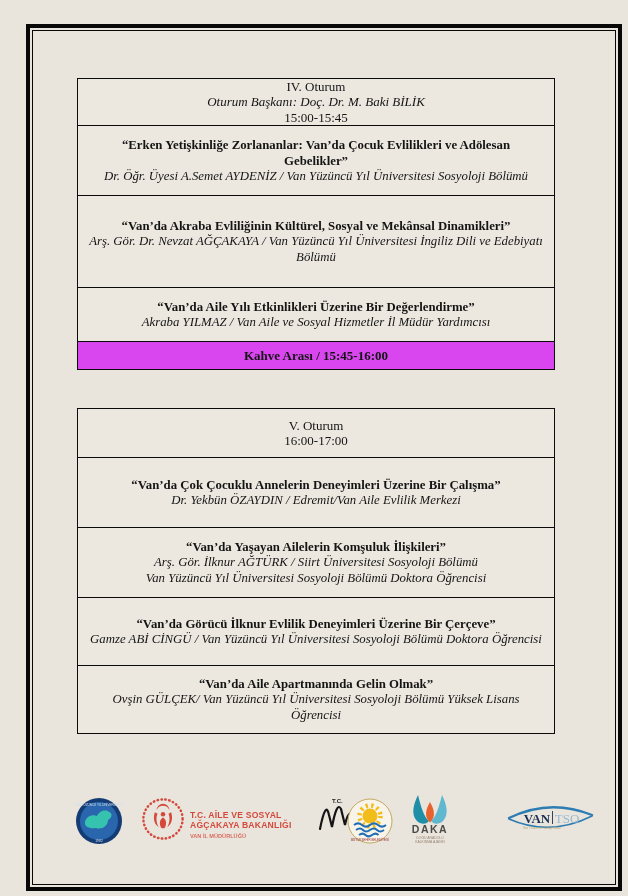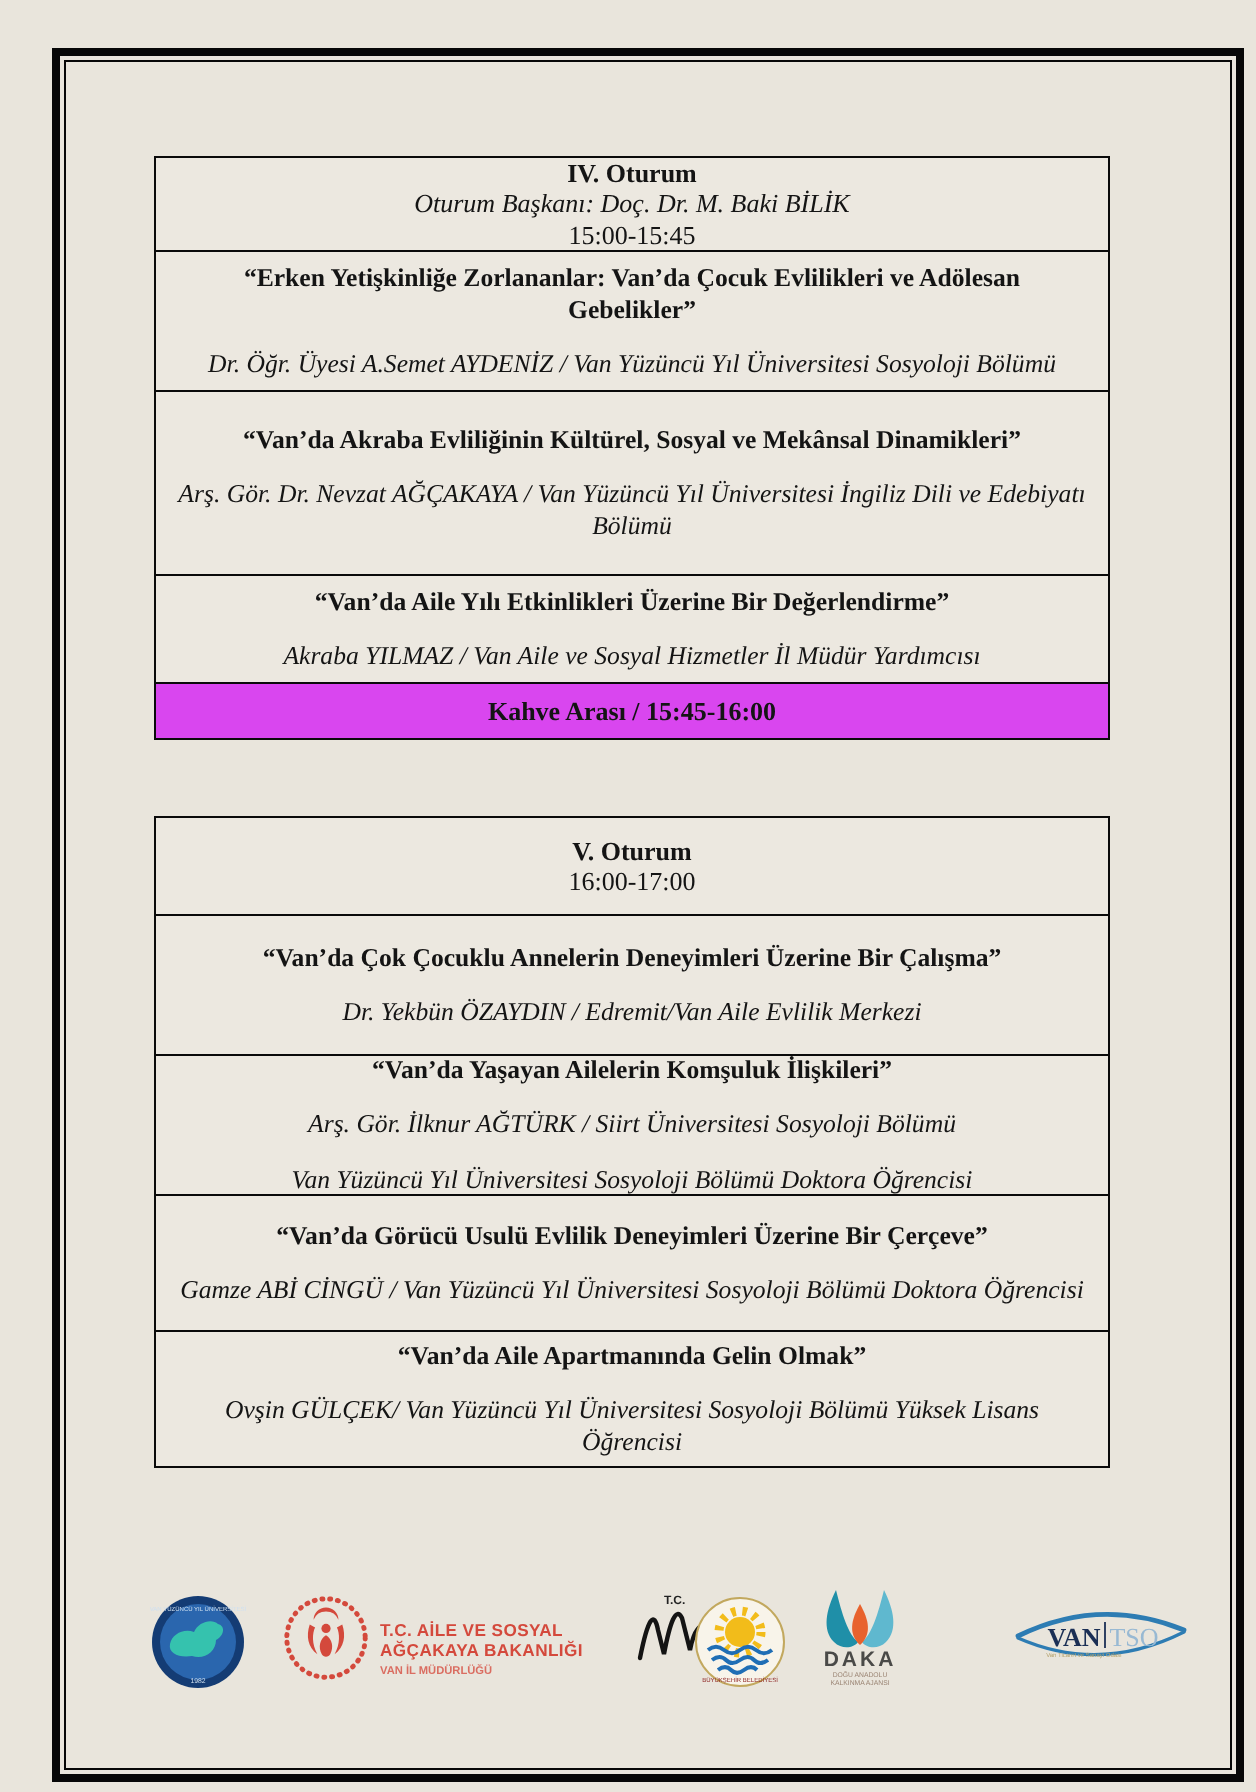--- a/index.html
+++ b/index.html
@@ -22,22 +22,22 @@
     border:1.5px solid #0a0a0a;
     box-sizing:border-box;
     display:flex;flex-direction:column;
   }
   #table-session4{top:78px;}
   #table-session5{top:408px;}
   .trow{
     display:flex;flex-direction:column;justify-content:center;align-items:center;
     text-align:center;box-sizing:border-box;width:100%;
   }
-  .trow + .trow{border-top:1.5px solid #0a0a0a;gap:12px;}
-  .sess-title{font-weight:bold;font-size:13px;line-height:15.5px;}
+  .trow + .trow{border-top:1.5px solid #0a0a0a;}
+  .sess-title{font-weight:normal;font-size:13px;line-height:15.5px;}
   .sess-chair{font-style:italic;font-size:13px;line-height:15.5px;}
   .sess-time{font-size:13px;line-height:15.5px;text-align:right;}
   .talk-title{font-weight:bold;font-size:12.8px;line-height:16px;padding:0 26px;}
   .talk-speaker{font-style:italic;font-size:12.8px;line-height:15.5px;padding:0 8px;}
   .break-row{background:#d946ef;font-weight:bold;font-size:13px;}
 
   
   .t1-r1{height:46px}.t1-r2{height:70px}.t1-r3{height:92px}.t1-r4{height:54px}.t1-r5{height:28px}
   .t2-r1{height:48px}.t2-r2{height:70px}.t2-r3{height:70px}.t2-r4{height:68px}.t2-r5{height:68px}
 
@@ -91,21 +91,21 @@
   <div class="trow t2-r2">
     <div class="talk-title">“Van’da Çok Çocuklu Annelerin Deneyimleri Üzerine Bir Çalışma”</div>
     <div class="talk-speaker">Dr. Yekbün ÖZAYDIN / Edremit/Van Aile Evlilik Merkezi</div>
   </div>
   <div class="trow t2-r3">
     <div class="talk-title">“Van’da Yaşayan Ailelerin Komşuluk İlişkileri”</div>
     <div class="talk-speaker">Arş. Gör. İlknur AĞTÜRK / Siirt Üniversitesi Sosyoloji Bölümü</div>
     <div class="talk-speaker">Van Yüzüncü Yıl Üniversitesi Sosyoloji Bölümü Doktora Öğrencisi</div>
   </div>
   <div class="trow t2-r4">
-    <div class="talk-title">“Van’da Görücü Usulü Evlilik Deneyimleri Üzerine Bir Çerçeve”</div>
+    <div class="talk-title">“Van’da Görücü İlknur Evlilik Deneyimleri Üzerine Bir Çerçeve”</div>
     <div class="talk-speaker">Gamze ABİ CİNGÜ / Van Yüzüncü Yıl Üniversitesi Sosyoloji Bölümü Doktora Öğrencisi</div>
   </div>
   <div class="trow t2-r5">
     <div class="talk-title">“Van’da Aile Apartmanında Gelin Olmak”</div>
     <div class="talk-speaker">Ovşin GÜLÇEK/ Van Yüzüncü Yıl Üniversitesi Sosyoloji Bölümü Yüksek Lisans Öğrencisi</div>
   </div>
 </div>
 
 <div class="logo" id="logo-yyu">
   <svg width="48" height="48" viewBox="0 0 48 48">

